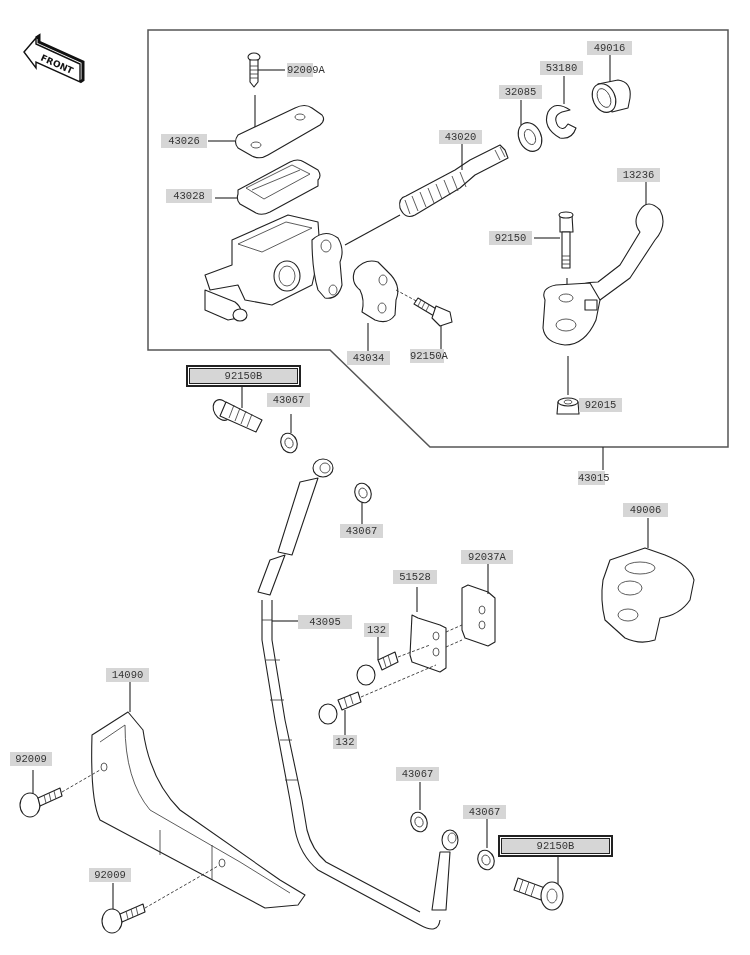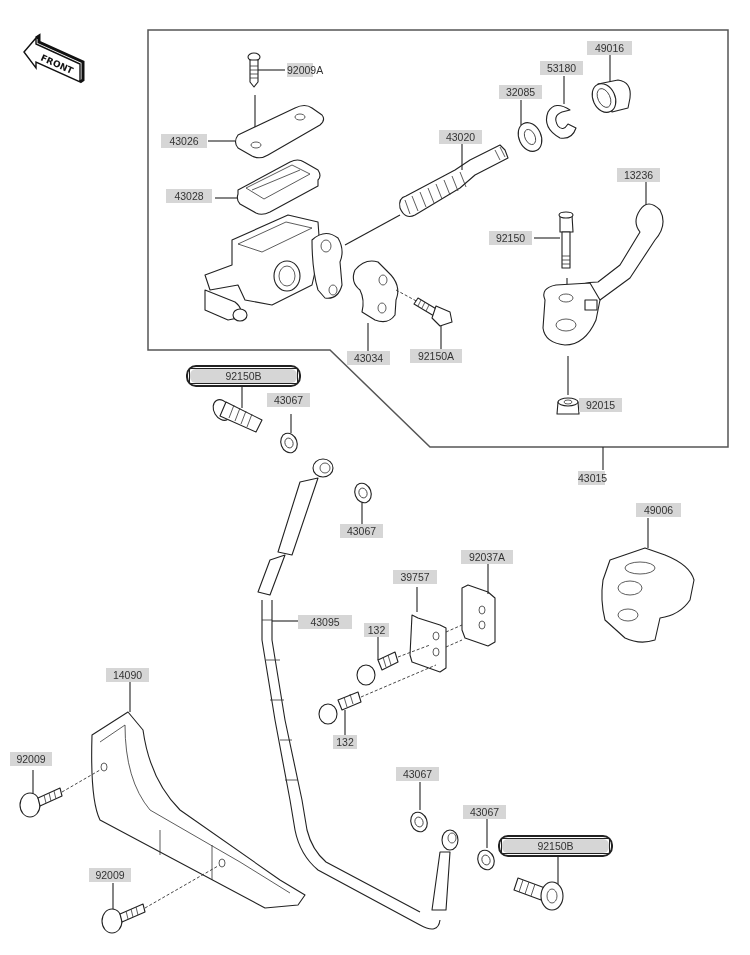--- a/index.html
+++ b/index.html
@@ -1,19 +1,19 @@
 <!DOCTYPE html>
 <html><head>
 <meta charset="utf-8">
 <style>
   html, body { margin: 0; padding: 0; background: #ffffff; }
   body { width: 750px; height: 955px; position: relative; overflow: hidden; font-family: "Liberation Sans", sans-serif; }
   #diagram { position: absolute; left: 0; top: 0; width: 750px; height: 955px; }
-  .lbl { position: absolute; height: 14px; background: #d6d6d6; color: #333; font-size: 10.5px; line-height: 14px; text-align: center; font-family: Liberation Sans, sans-serif; cursor: pointer; }
-  .lbl.boxed { outline: 2px solid #222; outline-offset: 2px; border-radius: 6px; }
+  .lbl { position: absolute; height: 14px; background: #d6d6d6; color: #333; font-size: 10.5px; line-height: 14px; text-align: center; font-family: Liberation Mono, monospace; cursor: pointer; }
+  .lbl.boxed { outline: 2px solid #222; outline-offset: 2px; }
   .lbl.boxed::after { content: ""; position: absolute; left: -1px; top: -1px; right: -1px; bottom: -1px; border: 1px solid #222; }
   .front-icon { position: absolute; left: 20px; top: 30px; width: 66px; height: 60px; }
   svg .part { fill: #fff; stroke: #222; stroke-width: 1.1; stroke-linejoin: round; }
   svg .line { stroke: #222; stroke-width: 1.1; fill: none; }
   svg .thin { stroke: #333; stroke-width: 0.8; fill: none; }
   svg .dash { stroke: #333; stroke-width: 0.9; fill: none; stroke-dasharray: 3 2; }
   svg .frame { stroke: #555; stroke-width: 1.5; fill: none; }
 </style>
 </head>
 <body>
@@ -262,29 +262,29 @@
   <div class="lbl" style="left:287px;top:63px;width:26px">92009A</div>
   <div class="lbl" style="left:161px;top:134px;width:46px">43026</div>
   <div class="lbl" style="left:166px;top:189px;width:46px">43028</div>
   <div class="lbl" style="left:439px;top:130px;width:43px">43020</div>
   <div class="lbl" style="left:499px;top:85px;width:43px">32085</div>
   <div class="lbl" style="left:540px;top:61px;width:43px">53180</div>
   <div class="lbl" style="left:587px;top:41px;width:45px">49016</div>
   <div class="lbl" style="left:617px;top:168px;width:43px">13236</div>
   <div class="lbl" style="left:489px;top:231px;width:43px">92150</div>
   <div class="lbl" style="left:347px;top:351px;width:43px">43034</div>
-  <div class="lbl" style="left:410px;top:349px;width:52px">92150A</div>
+  <div class="lbl" style="left:410px;top:349px;width:34px">92150A</div>
   <div class="lbl" style="left:579px;top:398px;width:43px">92015</div>
   <div class="lbl" style="left:578px;top:471px;width:27px">43015</div>
   <div class="lbl boxed" style="left:190px;top:369px;width:107px">92150B</div>
   <div class="lbl" style="left:267px;top:393px;width:43px">43067</div>
   <div class="lbl" style="left:340px;top:524px;width:43px">43067</div>
-  <div class="lbl" style="left:636px;top:503px;width:45px">49006</div>
+  <div class="lbl" style="left:623px;top:503px;width:45px">49006</div>
   <div class="lbl" style="left:461px;top:550px;width:52px">92037A</div>
-  <div class="lbl" style="left:393px;top:570px;width:44px">39757</div>
+  <div class="lbl" style="left:393px;top:570px;width:44px">51528</div>
   <div class="lbl" style="left:298px;top:615px;width:54px">43095</div>
   <div class="lbl" style="left:364px;top:623px;width:25px">132</div>
   <div class="lbl" style="left:333px;top:735px;width:24px">132</div>
   <div class="lbl" style="left:106px;top:668px;width:43px">14090</div>
   <div class="lbl" style="left:10px;top:752px;width:42px">92009</div>
   <div class="lbl" style="left:89px;top:868px;width:42px">92009</div>
   <div class="lbl" style="left:396px;top:767px;width:43px">43067</div>
   <div class="lbl" style="left:463px;top:805px;width:43px">43067</div>
   <div class="lbl boxed" style="left:502px;top:839px;width:107px">92150B</div>
 </div>

